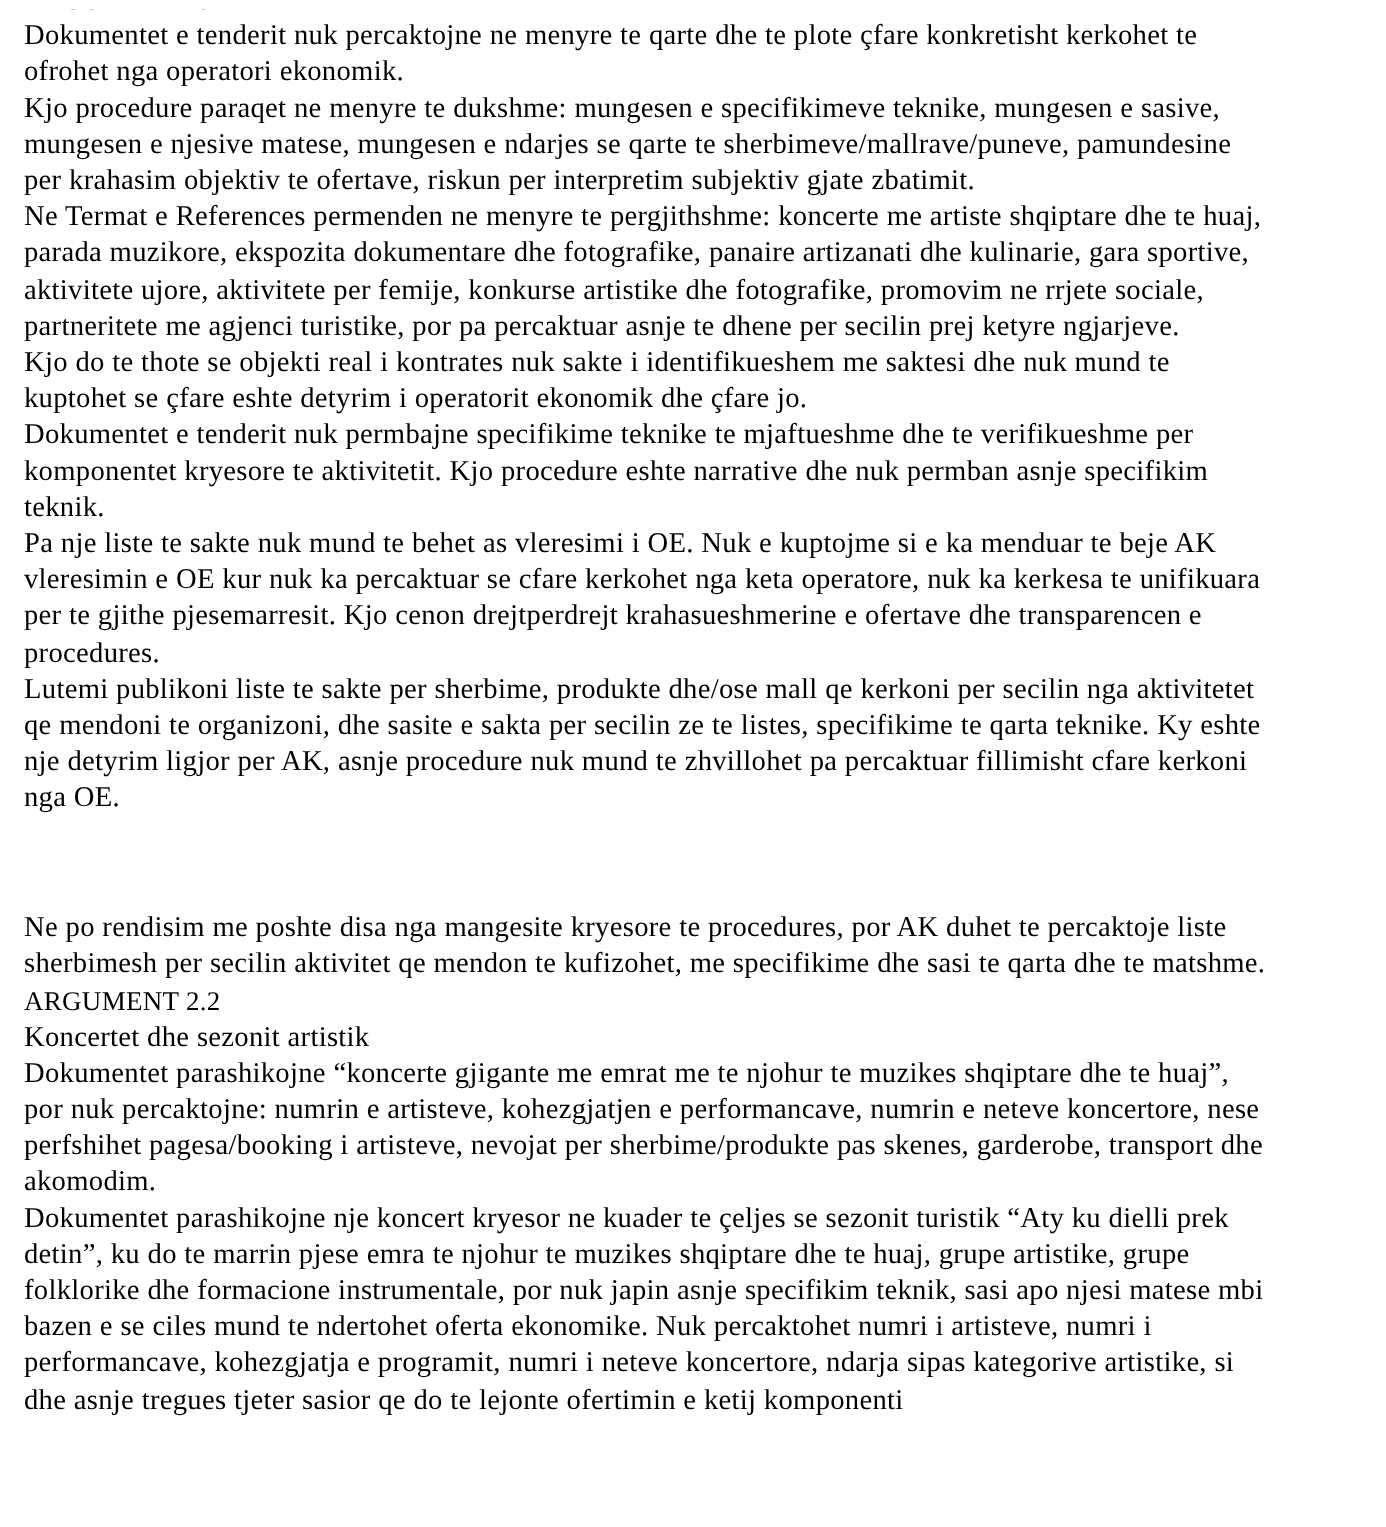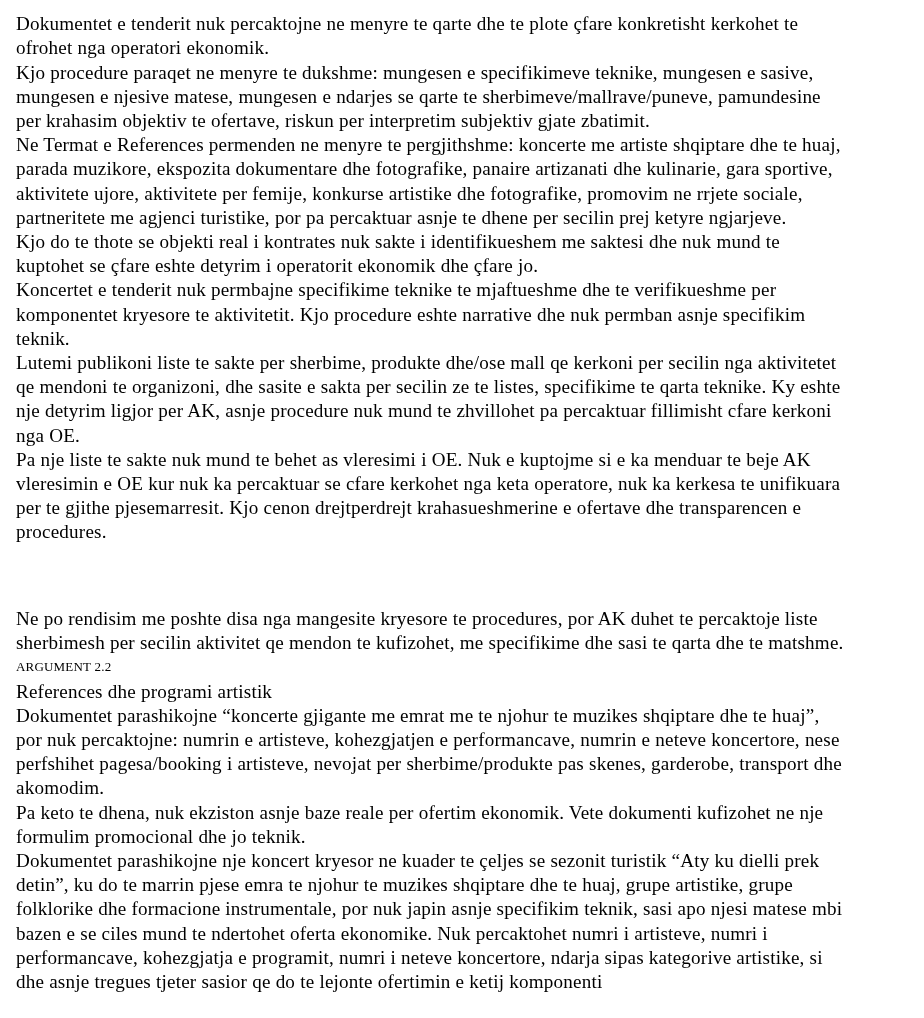--- a/index.html
+++ b/index.html
@@ -36,21 +36,21 @@
   }
   .para {
     margin: 0;
     padding: 0;
     white-space: normal;
   }
   .heading {
     margin: 0;
     padding: 0;
     font-weight: normal;
-    font-size: 13px;
+    font-size: 18px;
     line-height: 24.2px;
   }
   .blank-line {
     height: 24.2px;
     line-height: 24.2px;
   }
   .clip-top {
     position: absolute;
     left: 0;
     top: 0;
@@ -63,25 +63,24 @@
 </head>
 <body>
 
 <div id="page">
   <div id="doc-body">
       <p class="heading">ARGUMENT 2.1</p>
       <p class="para">Dokumentet e tenderit nuk percaktojne ne menyre te qarte dhe te plote çfare konkretisht kerkohet te ofrohet nga operatori ekonomik.</p>
       <p class="para">Kjo procedure paraqet ne menyre te dukshme: mungesen e specifikimeve teknike, mungesen e sasive, mungesen e njesive matese, mungesen e ndarjes se qarte te sherbimeve/mallrave/puneve, pamundesine per krahasim objektiv te ofertave, riskun per interpretim subjektiv gjate zbatimit.</p>
       <p class="para">Ne Termat e References permenden ne menyre te pergjithshme: koncerte me artiste shqiptare dhe te huaj, parada muzikore, ekspozita dokumentare dhe fotografike, panaire artizanati dhe kulinarie, gara sportive, aktivitete ujore, aktivitete per femije, konkurse artistike dhe fotografike, promovim ne rrjete sociale, partneritete me agjenci turistike, por pa percaktuar asnje te dhene per secilin prej ketyre ngjarjeve.</p>
       <p class="para">Kjo do te thote se objekti real i kontrates nuk sakte i identifikueshem me saktesi dhe nuk mund te kuptohet se çfare eshte detyrim i operatorit ekonomik dhe çfare jo.</p>
-      <p class="para">Koncertet e tenderit nuk permbajne specifikime teknike te mjaftueshme dhe te verifikueshme per komponentet kryesore te aktivitetit. Kjo procedure eshte narrative dhe nuk permban asnje specifikim teknik.</p>
+      <p class="para">Dokumentet e tenderit nuk permbajne specifikime teknike te mjaftueshme dhe te verifikueshme per komponentet kryesore te aktivitetit. Kjo procedure eshte narrative dhe nuk permban asnje specifikim teknik.</p>
+      <p class="para">Pa nje liste te sakte nuk mund te behet as vleresimi i OE. Nuk e kuptojme si e ka menduar te beje AK vleresimin e OE kur nuk ka percaktuar se cfare kerkohet nga keta operatore, nuk ka kerkesa te unifikuara per te gjithe pjesemarresit. Kjo cenon drejtperdrejt krahasueshmerine e ofertave dhe transparencen e procedures.</p>
       <p class="para">Lutemi publikoni liste te sakte per sherbime, produkte dhe/ose mall qe kerkoni per secilin nga aktivitetet qe mendoni te organizoni, dhe sasite e sakta per secilin ze te listes, specifikime te qarta teknike. Ky eshte nje detyrim ligjor per AK, asnje procedure nuk mund te zhvillohet pa percaktuar fillimisht cfare kerkoni nga OE.</p>
-      <p class="para">Pa nje liste te sakte nuk mund te behet as vleresimi i OE. Nuk e kuptojme si e ka menduar te beje AK vleresimin e OE kur nuk ka percaktuar se cfare kerkohet nga keta operatore, nuk ka kerkesa te unifikuara per te gjithe pjesemarresit. Kjo cenon drejtperdrejt krahasueshmerine e ofertave dhe transparencen e procedures.</p>
       <p class="blank-line"></p>
       <p class="para">Ne po rendisim me poshte disa nga mangesite kryesore te procedures, por AK duhet te percaktoje liste sherbimesh per secilin aktivitet qe mendon te kufizohet, me specifikime dhe sasi te qarta dhe te matshme.</p>
       <p class="heading">ARGUMENT 2.2</p>
-      <p class="para">References dhe programi artistik</p>
+      <p class="para">Koncertet dhe sezonit artistik</p>
       <p class="para">Dokumentet parashikojne “koncerte gjigante me emrat me te njohur te muzikes shqiptare dhe te huaj”, por nuk percaktojne: numrin e artisteve,  kohezgjatjen e performancave, numrin e neteve koncertore, nese perfshihet pagesa/booking i artisteve, nevojat per sherbime/produkte pas skenes, garderobe, transport dhe akomodim.</p>
-      <p class="para">Pa keto te dhena, nuk ekziston asnje baze reale per ofertim ekonomik. Vete dokumenti kufizohet ne nje formulim promocional dhe jo teknik.</p>
       <p class="para">Dokumentet parashikojne nje koncert kryesor ne kuader te çeljes se sezonit turistik “Aty ku dielli prek detin”, ku do te marrin pjese emra te njohur te muzikes shqiptare dhe te huaj, grupe artistike, grupe folklorike dhe formacione instrumentale, por nuk japin asnje specifikim teknik, sasi apo njesi matese mbi bazen e se ciles mund te ndertohet oferta ekonomike. Nuk percaktohet numri i artisteve, numri i performancave, kohezgjatja e programit, numri i neteve koncertore, ndarja sipas kategorive artistike, si dhe asnje tregues tjeter sasior qe do te lejonte ofertimin e ketij komponenti</p>
     </div>
   <div class="clip-top"></div>
 </div>
 
 </body></html>

